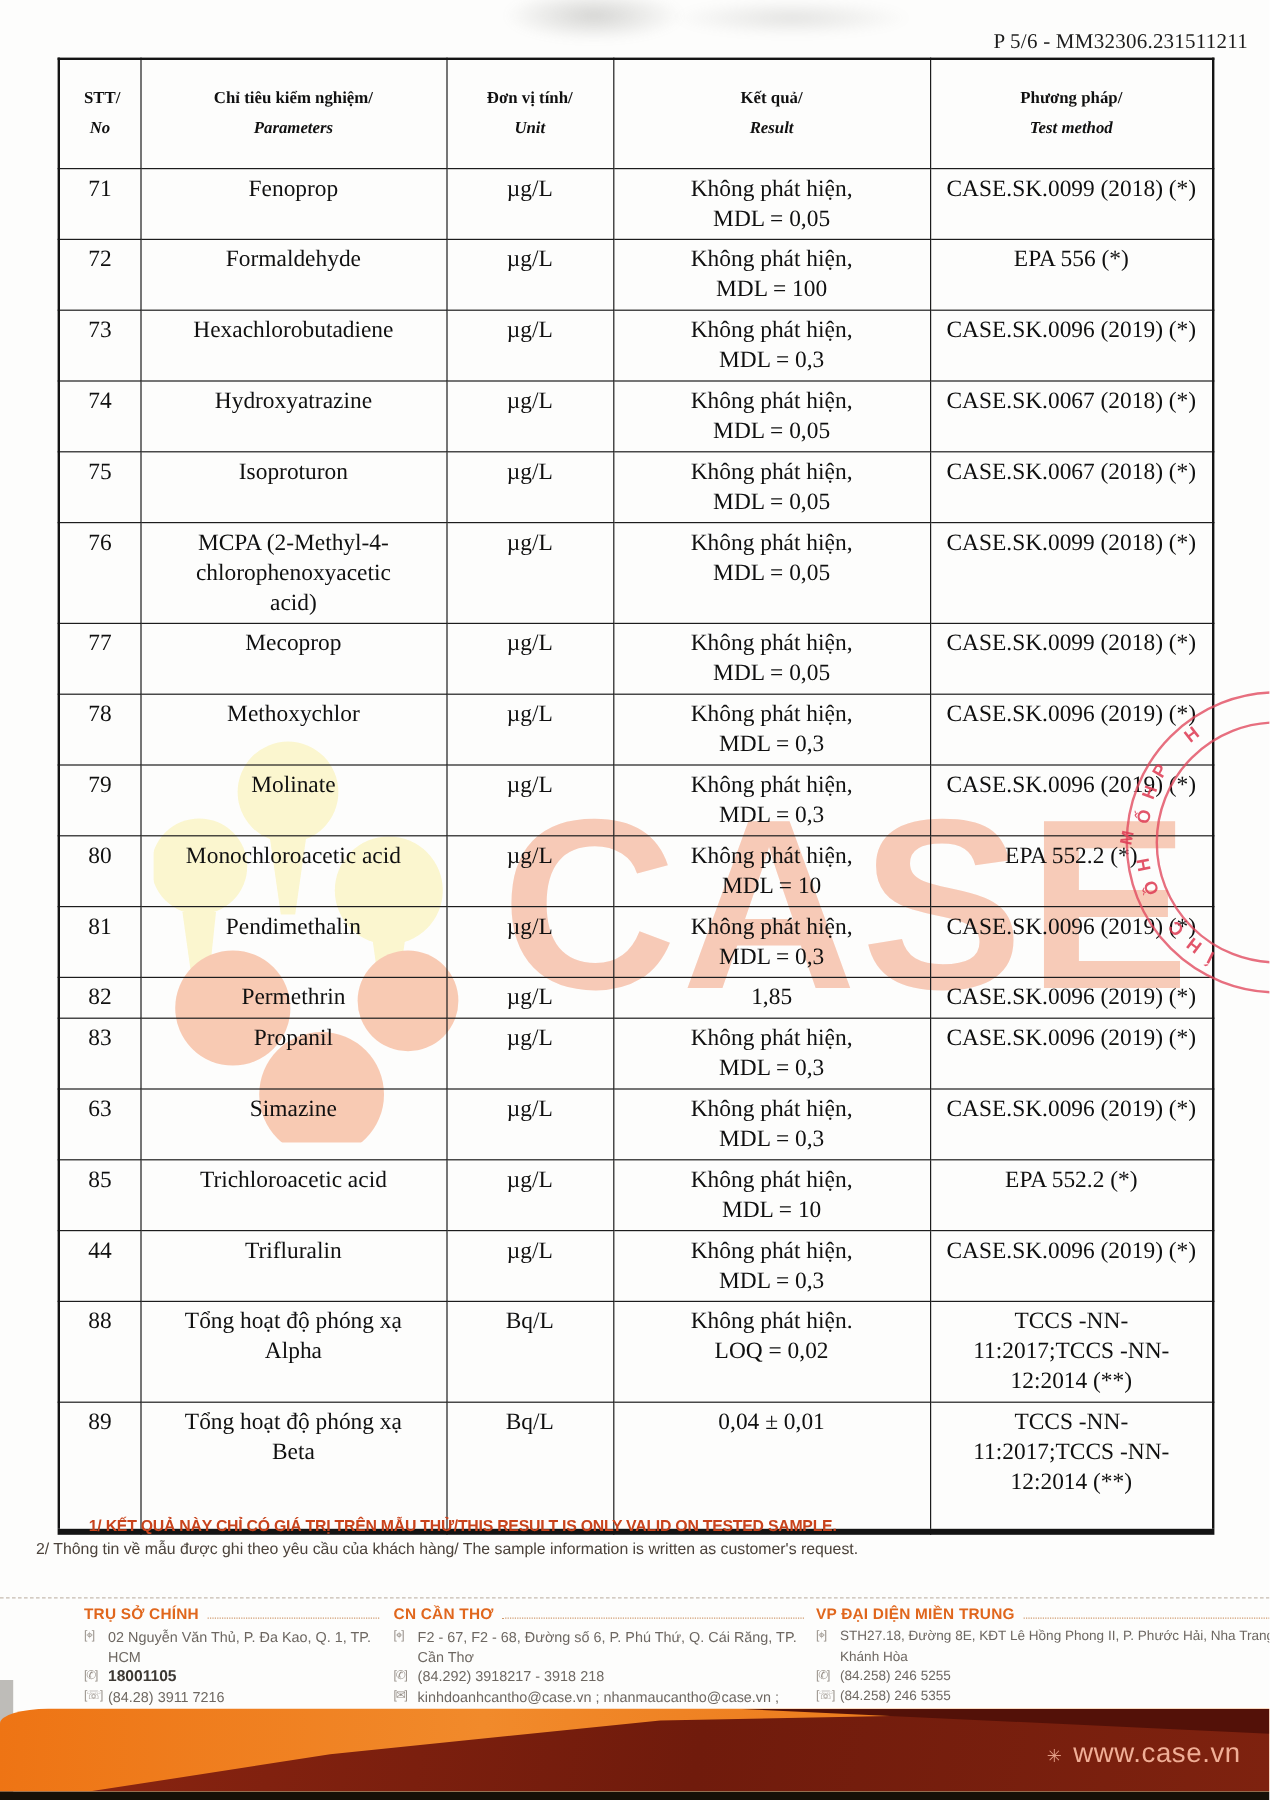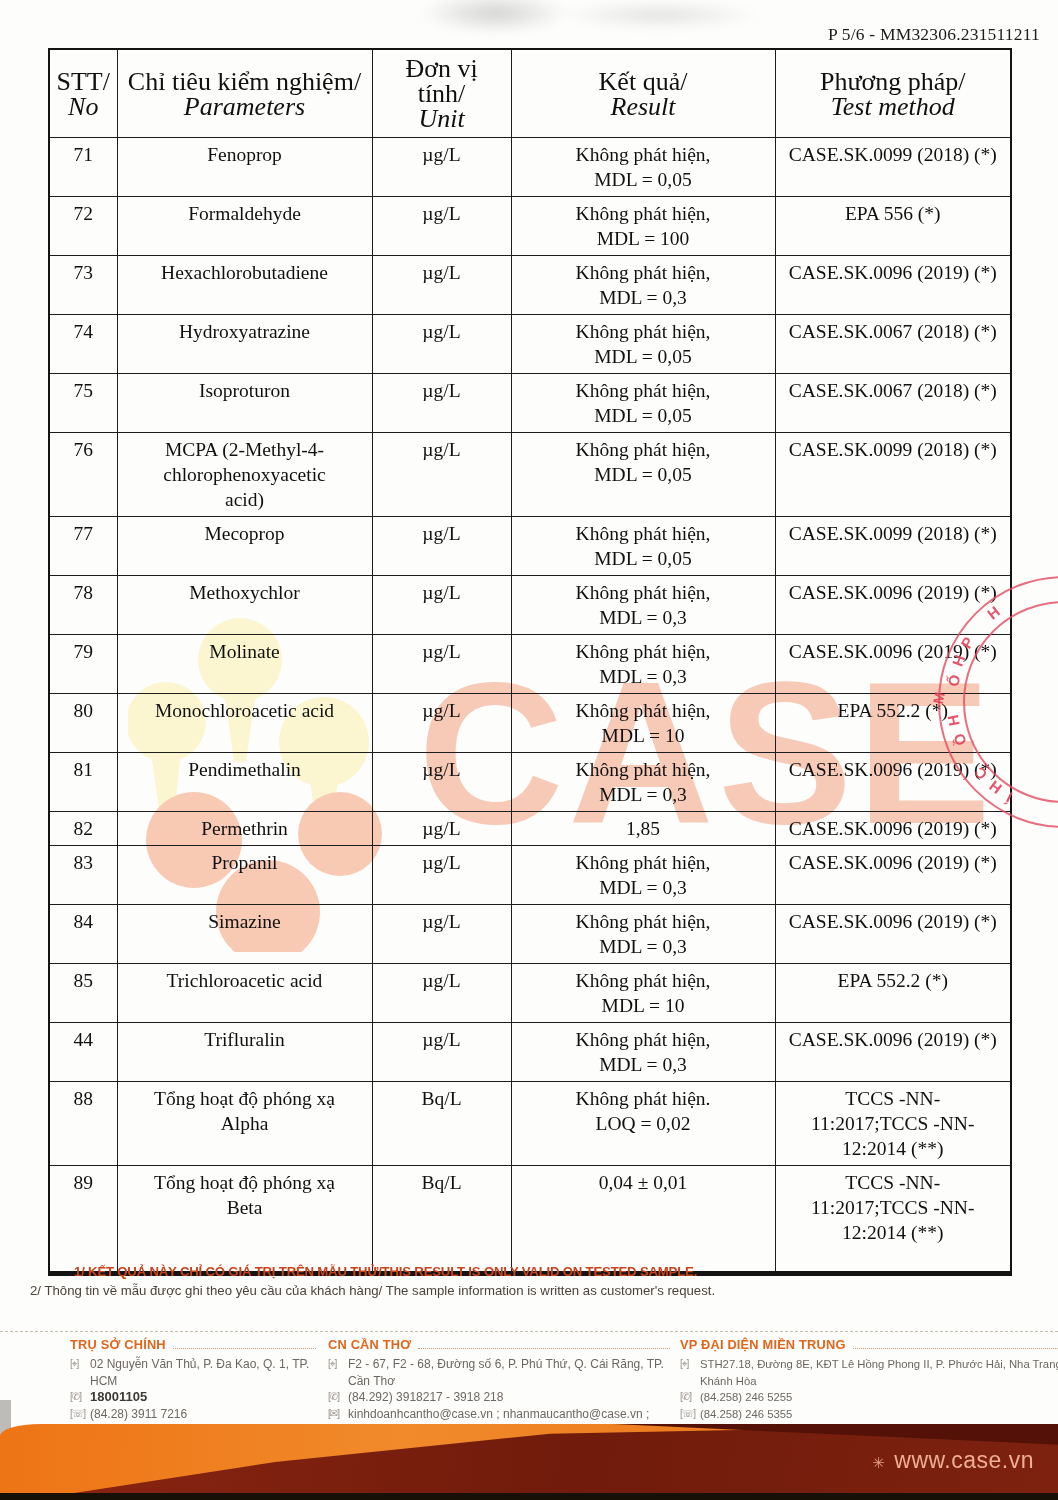--- a/index.html
+++ b/index.html
@@ -18,21 +18,21 @@
   .wm-logo{position:absolute;left:128px;top:612px;opacity:.95;}
   .wm-text{position:absolute;left:418px;top:652px;font-family:"Liberation Sans","DejaVu Sans",sans-serif;
            font-weight:bold;font-size:202px;line-height:1;letter-spacing:4px;color:var(--watermark_salmon);
            opacity:.85;}
 
   
   table.results{position:absolute;left:48px;top:48px;width:962px;border-collapse:collapse;table-layout:fixed;
                 background:transparent;border:2.5px solid #141414;border-bottom-width:5px;}
   table.results th,table.results td{border:1.6px solid #1d1d1d;text-align:center;padding:4px 3px;
                 font-size:19.5px;line-height:25px;white-space:pre-line;vertical-align:top;color:#101010;}
-  table.results th{vertical-align:middle;font-weight:normal;font-size:26px;line-height:25px;padding:6px;}
+  table.results th{vertical-align:middle;font-weight:bold;font-size:14px;line-height:25px;padding:20px;}
   .th-en{font-style:italic;}
   tr.tall td{padding-bottom:26px;margin-top:48px;}
 
   
   .stamp-circle{position:absolute;border-radius:50%;border:2.6px solid rgba(225,75,95,.8);}
   .stamp-outer{left:938px;top:576px;width:248px;height:248px;}
   .stamp-inner{left:963px;top:601px;width:198px;height:198px;}
   .stamp-ch{position:absolute;font-family:"Liberation Sans","DejaVu Sans",sans-serif;font-weight:bold;
             font-size:15px;color:rgba(222,62,85,.88);}
   .stamp-m{position:absolute;left:933px;top:690px;transform:rotate(-78deg);
@@ -223,21 +223,21 @@
         </tr>
         <tr>
           <td>83</td>
           <td>Propanil</td>
           <td>µg/L</td>
           <td>Không phát hiện,
 MDL = 0,3</td>
           <td>CASE.SK.0096 (2019) (*)</td>
         </tr>
         <tr>
-          <td>84</td>
+          <td>63</td>
           <td>Simazine</td>
           <td>µg/L</td>
           <td>Không phát hiện,
 MDL = 0,3</td>
           <td>CASE.SK.0096 (2019) (*)</td>
         </tr>
         <tr>
           <td>85</td>
           <td>Trichloroacetic acid</td>
           <td>µg/L</td>

